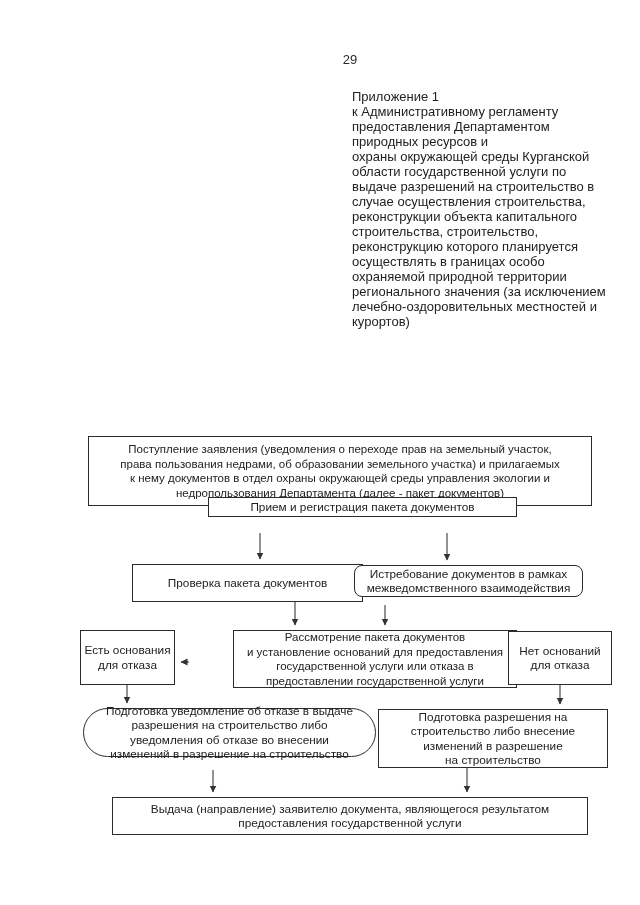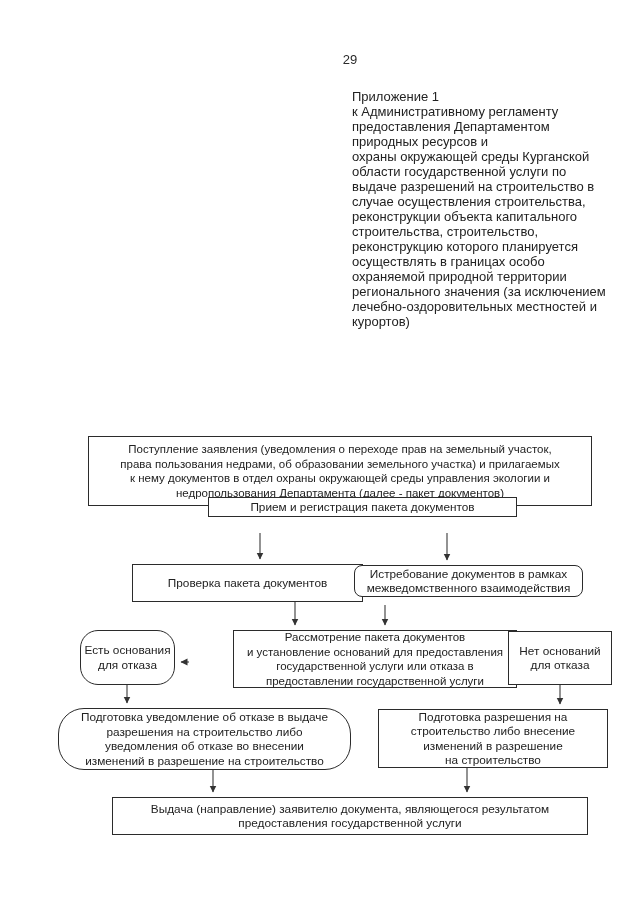--- a/index.html
+++ b/index.html
@@ -116,27 +116,27 @@
   <div class="fbox" style="left:92px; top:564px; width:231px; height:38px;margin-left:40px;">Проверка пакета документов</div>
 
   <div class="fbox" style="left:354px; top:565px; width:229px; height:32px;border-radius:8px;">Истребование документов в рамках
 межведомственного взаимодействия</div>
 
   <div class="fbox small-font" style="left:188px; top:630px; width:284px; height:58px;margin-left:45px;">Рассмотрение пакета документов
 и установление оснований для предоставления
 государственной услуги или отказа в
 предоставлении государственной услуги</div>
 
-  <div class="fbox" style="left:80px; top:630px; width:95px; height:55px;border-radius:18px;">Есть основания
+  <div class="fbox" style="left:80px; top:630px; width:95px; height:55px;">Есть основания
 для отказа</div>
 
   <div class="fbox" style="left:508px; top:631px; width:104px; height:54px;">Нет оснований
 для отказа</div>
 
-  <div class="fbox" style="left:58px; top:708px; width:293px; height:62px;border-radius:26px;">Подготовка уведомление об отказе в выдаче
+  <div class="fbox" style="left:83px; top:708px; width:293px; height:49px;border-radius:26px;">Подготовка уведомление об отказе в выдаче
 разрешения на строительство либо
 уведомления об отказе во внесении
 изменений в разрешение на строительство</div>
 
   <div class="fbox" style="left:378px; top:709px; width:230px; height:59px;">Подготовка разрешения на
 строительство либо внесение
 изменений в разрешение
 на строительство</div>
 
   <div class="fbox" style="left:112px; top:797px; width:476px; height:38px;">Выдача (направление) заявителю документа, являющегося результатом

